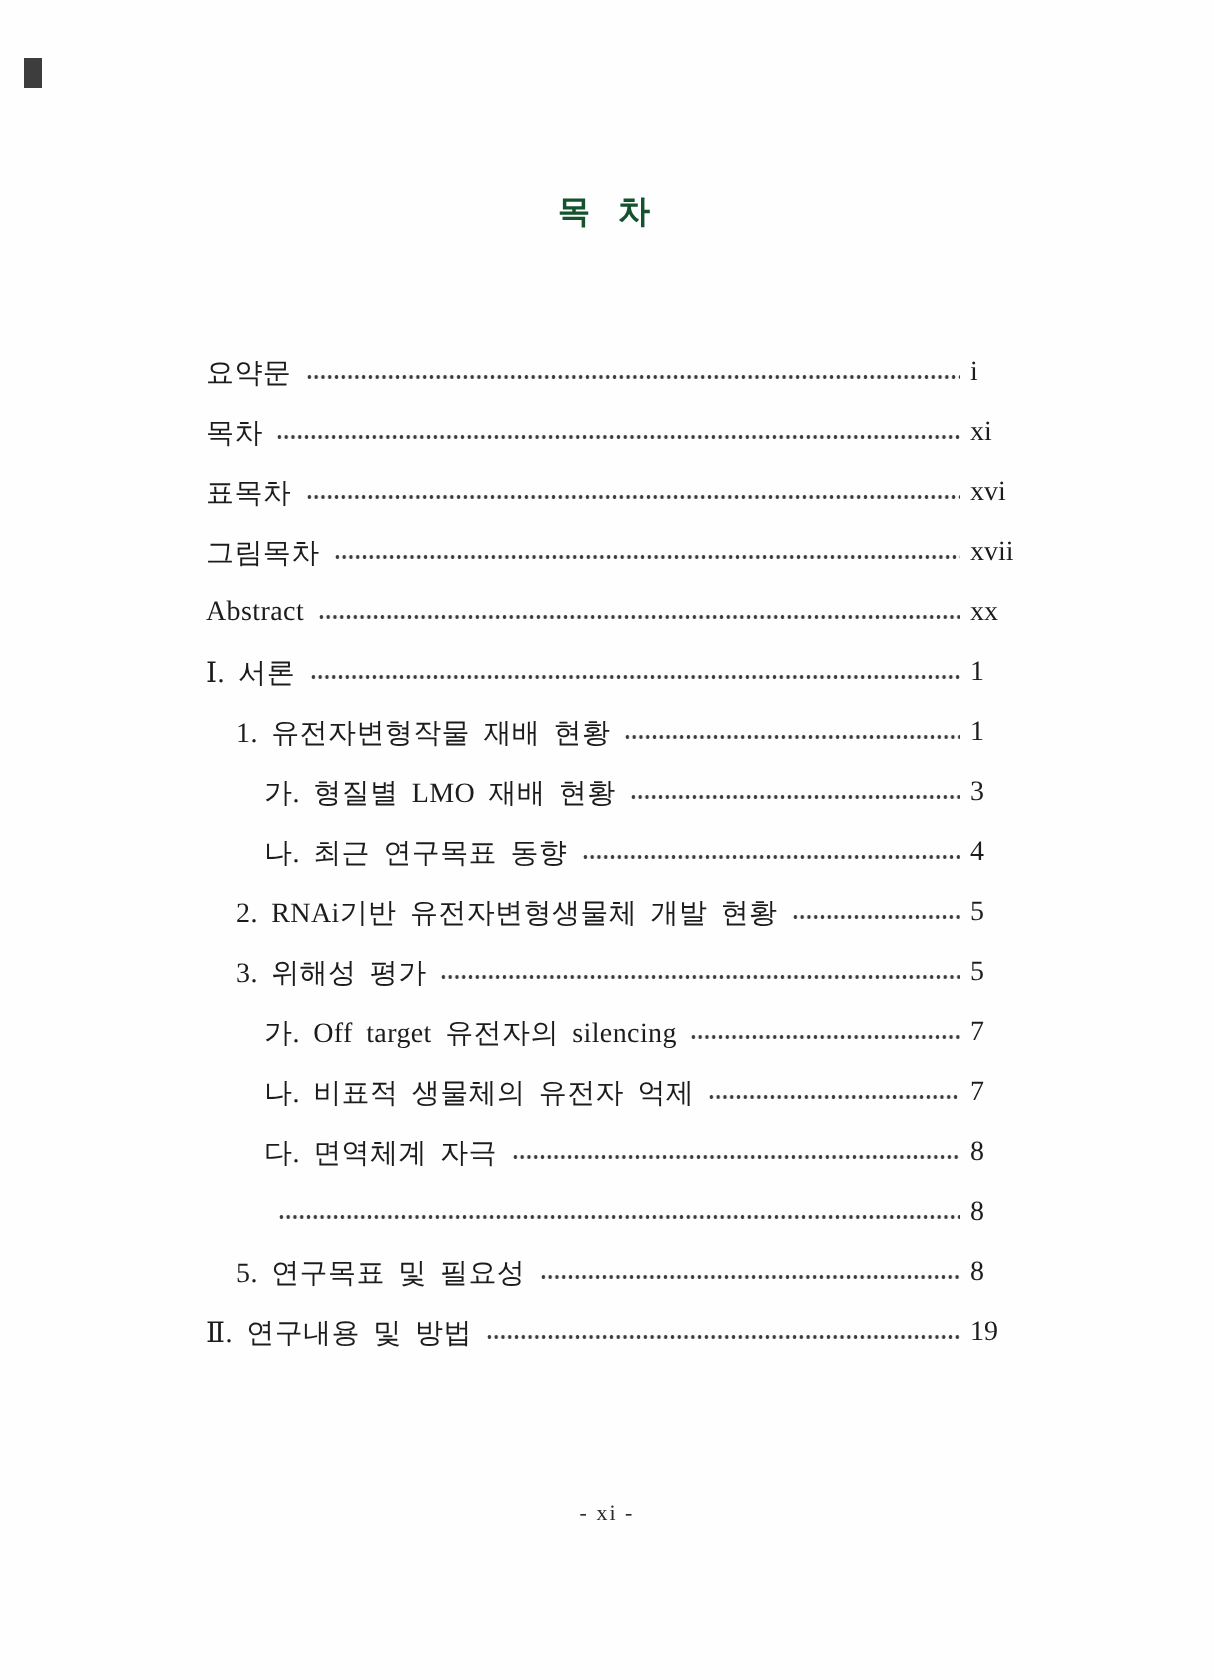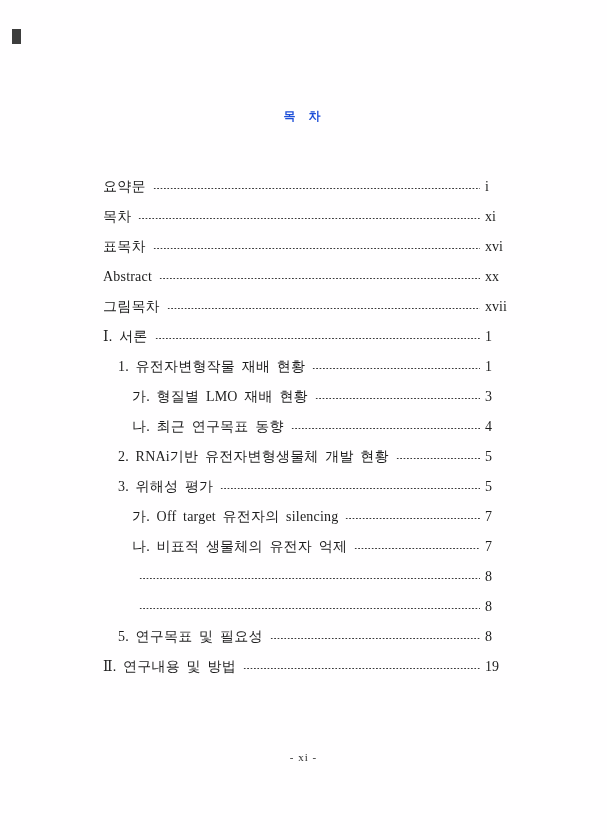--- a/index.html
+++ b/index.html
@@ -22,27 +22,27 @@
     top: 29px;
     width: 9px;
     height: 15px;
     background: #3d3d3d;
   }
   .doc-title {
     position: absolute;
     top: 96px;
     left: 0;
     right: 0;
-    margin: 12px;
+    margin: 0;
     text-align: center;
-    font-size: 12px;
+    font-size: 16px;
     font-weight: bold;
     letter-spacing: 3px;
     word-spacing: 4px;
-    color: #1d4ed8;
+    color: #14532d;
   }
   .toc {
     position: absolute;
     left: 103px;
     top: 172px;
     width: 412px;
   }
   .toc-row {
     height: 30px;
     display: flex;
@@ -104,32 +104,32 @@
     <span class="toc-page">xi</span>
   </div>
 
   <div class="toc-row lv0">
     <span class="toc-label">표목차</span>
     <span class="toc-dots"></span>
     <span class="toc-page">xvi</span>
   </div>
 
   <div class="toc-row lv0">
+    <span class="toc-label">그림목차</span>
+    <span class="toc-dots"></span>
+    <span class="toc-page">xvii</span>
+  </div>
+
+  <div class="toc-row lv0">
     <span class="toc-label">Abstract</span>
     <span class="toc-dots"></span>
     <span class="toc-page">xx</span>
   </div>
 
   <div class="toc-row lv0">
-    <span class="toc-label">그림목차</span>
-    <span class="toc-dots"></span>
-    <span class="toc-page">xvii</span>
-  </div>
-
-  <div class="toc-row lv0">
     <span class="toc-label">Ⅰ. 서론</span>
     <span class="toc-dots"></span>
     <span class="toc-page">1</span>
   </div>
 
   <div class="toc-row lv1">
     <span class="toc-label">1. 유전자변형작물 재배 현황</span>
     <span class="toc-dots"></span>
     <span class="toc-page">1</span>
   </div>
@@ -165,20 +165,21 @@
     <span class="toc-page">7</span>
   </div>
 
   <div class="toc-row lv2">
     <span class="toc-label">나. 비표적 생물체의 유전자 억제</span>
     <span class="toc-dots"></span>
     <span class="toc-page">7</span>
   </div>
 
   <div class="toc-row lv2">
+    <span class="toc-label">다. 면역체계 자극</span>
     <span class="toc-dots"></span>
     <span class="toc-page">8</span>
   </div>
 
   <div class="toc-row lv2">
     <span class="toc-dots"></span>
     <span class="toc-page">8</span>
   </div>
 
   <div class="toc-row lv1">

